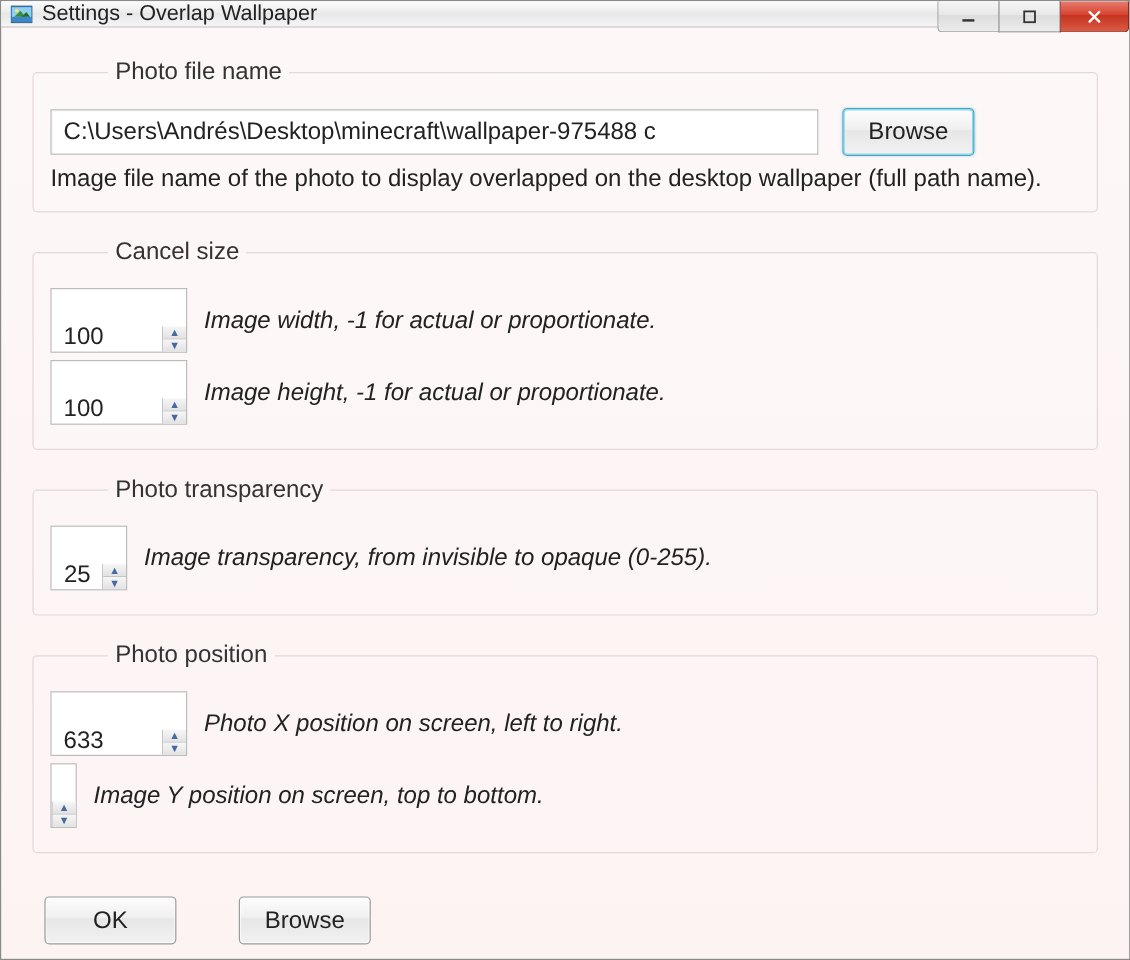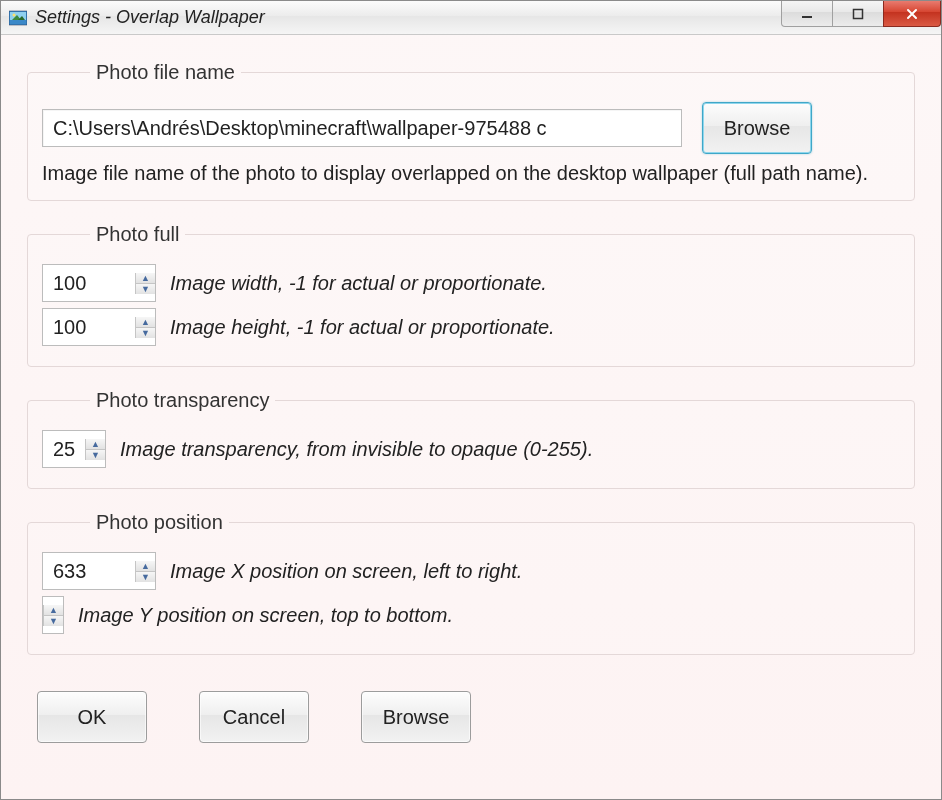--- a/index.html
+++ b/index.html
@@ -31,21 +31,20 @@
   }
   .titlebar .icon {
     width: 18px;
     height: 18px;
     margin-right: 8px;
     display: inline-block;
   }
   .titlebar .title {
     font-size: 18px;
     color: #222;
-    font-style: italic;
   }
   .window-controls {
     position: absolute;
     right: 0;
     top: 0;
     display: flex;
     height: 28px;
   }
   .win-btn {
     width: 52px;
@@ -115,22 +114,22 @@
     background: #fff;
     font-size: 20px;
     padding: 12px 10px;
     color: #222;
     box-shadow: inset 1px 1px 0 rgba(0,0,0,0.04);
   }
   .text-input.path { width: 640px; }
 
   .spinner {
     display: inline-flex;
-    align-items: center;
-    height: 38px;
+    align-items: flex-end;
+    height: 54px;
     border: 1px solid #bcbcbc;
     background: #fff;
   }
   .spinner input {
     border: none;
     outline: none;
     font-size: 20px;
     padding: 0 10px;
     background: transparent;
     color: #222;
@@ -150,21 +149,21 @@
     display: flex;
     align-items: center;
     justify-content: center;
     font-size: 9px;
     color: #466a9e;
     cursor: pointer;
   }
   .spinner .spin-btn:last-child { border-bottom: none; }
 
   .btn {
-    height: 52px;
+    height: 40px;
     min-width: 110px;
     padding: 0 18px;
     font-size: 20px;
     color: #222;
     background: linear-gradient(to bottom, #fdfdfd 0%, #efefef 45%, #e6e6e6 46%, #f2f2f2 100%);
     border: 1px solid #9c9c9c;
     border-radius: 4px;
     box-shadow: 0 0 0 1px rgba(255,255,255,0.6) inset;
     cursor: pointer;
   }
@@ -221,21 +220,21 @@
     <fieldset class="group">
       <legend>Photo file name</legend>
       <div class="row">
         <input type="text" class="text-input path" value="C:\Users\Andrés\Desktop\minecraft\wallpaper-975488 c" style="">
         <button class="btn browse">Browse</button>
       </div>
       <div class="helper">Image file name of the photo to display overlapped on the desktop wallpaper (full path name).</div>
     </fieldset>
 
     <fieldset class="group">
-      <legend>Photo full</legend>
+      <legend>Cancel size</legend>
       <div class="row">
         <div class="spinner w120">
           <input type="text" value="100" style="">
           <div class="spin-btns">
             <div class="spin-btn">▲</div>
             <div class="spin-btn">▼</div>
           </div>
         </div>
         <span class="desc">Image width, -1 for actual or proportionate.</span>
       </div>
@@ -268,33 +267,32 @@
     <fieldset class="group">
       <legend>Photo position</legend>
       <div class="row">
         <div class="spinner w120">
           <input type="text" value="633" style="">
           <div class="spin-btns">
             <div class="spin-btn">▲</div>
             <div class="spin-btn">▼</div>
           </div>
         </div>
-        <span class="desc">Image X position on screen, left to right.</span>
+        <span class="desc">Photo X position on screen, left to right.</span>
       </div>
       <div class="row">
         <div class="spinner w120">
           <div class="spin-btns">
             <div class="spin-btn">▲</div>
             <div class="spin-btn">▼</div>
           </div>
         </div>
         <span class="desc">Image Y position on screen, top to bottom.</span>
       </div>
     </fieldset>
 
     <div class="button-bar">
       <button class="btn">OK</button>
-      <button class="btn">Cancel</button>
       <button class="btn">Browse</button>
     </div>
 
   </div>
 </div>
 
 </body></html>

